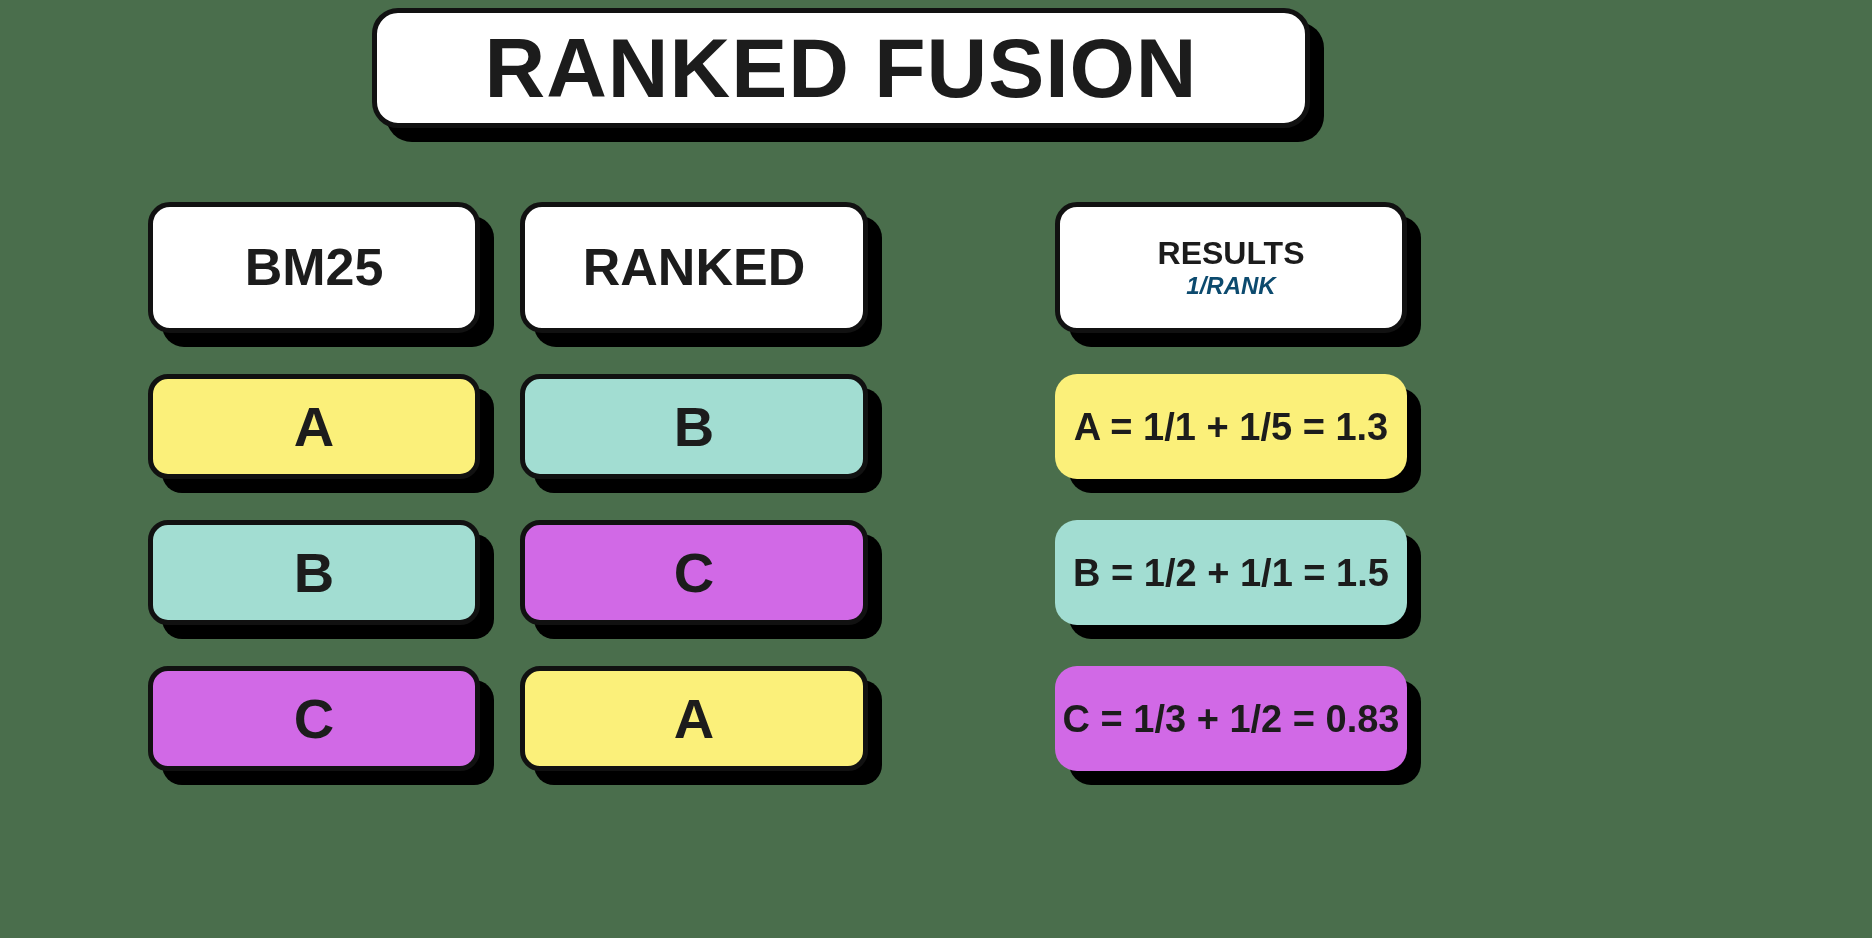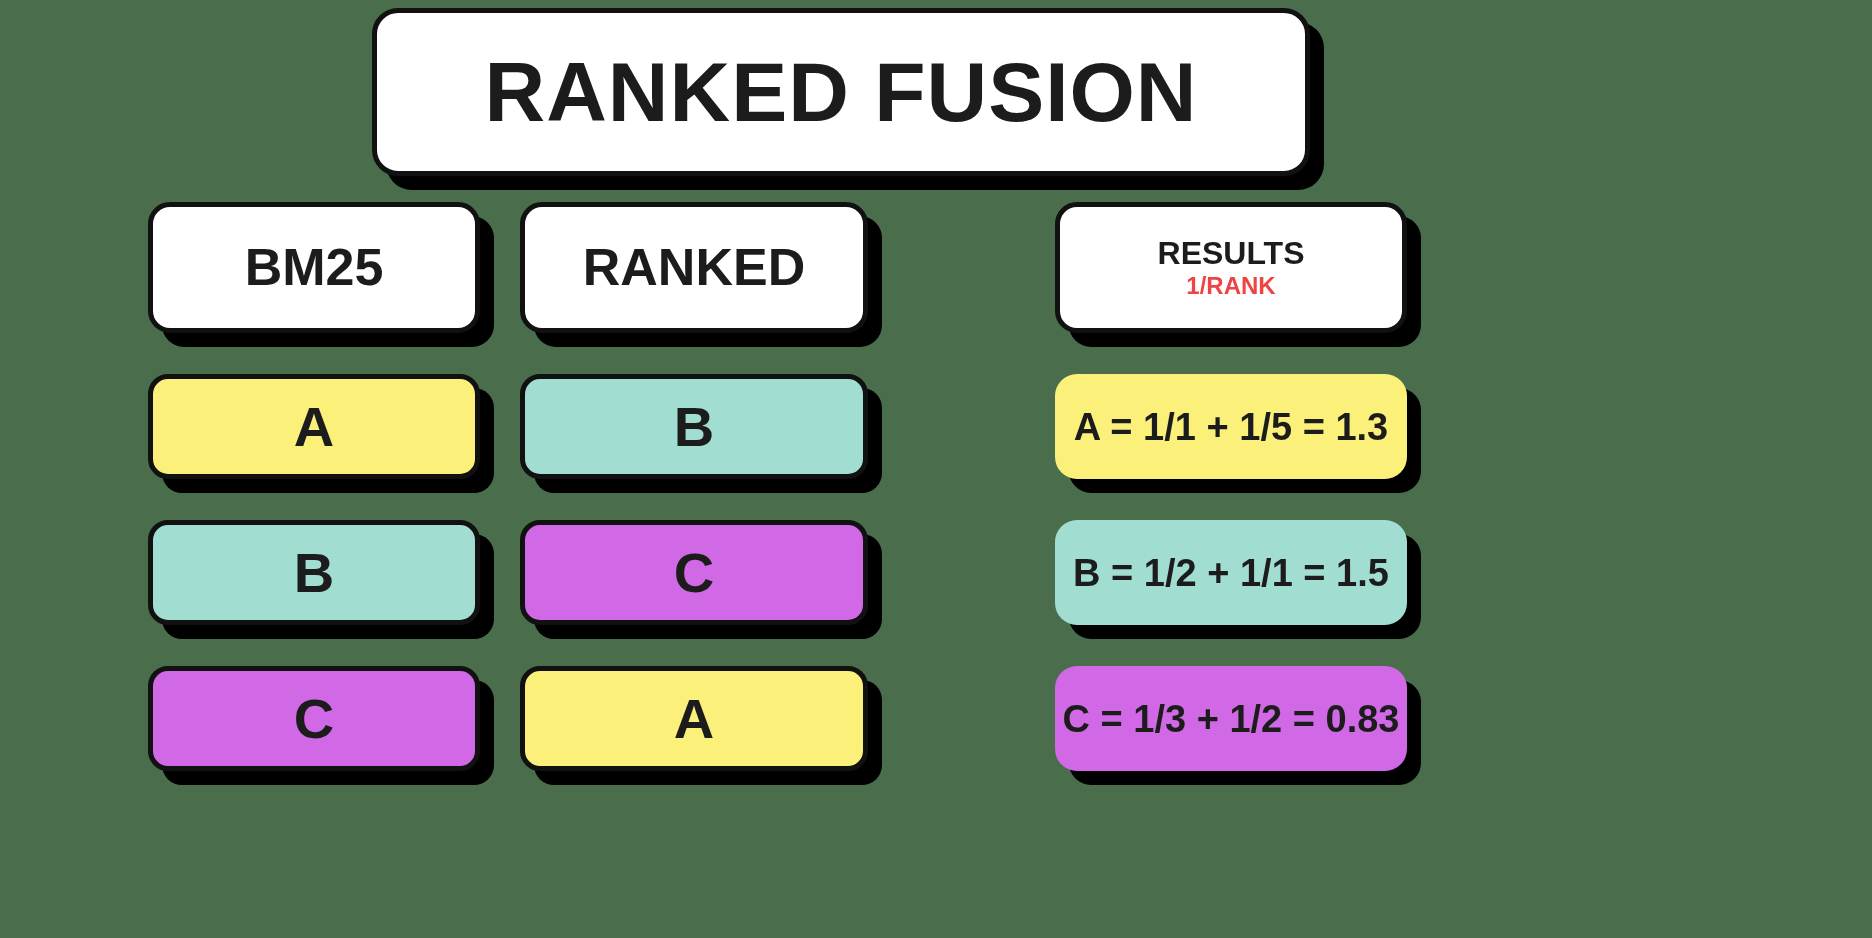--- a/index.html
+++ b/index.html
@@ -20,21 +20,21 @@
     width: 1872px;
     height: 938px;
   }
 
   
   .title-card {
     position: absolute;
     left: 372px;
     top: 8px;
     width: 938px;
-    height: 168px;
+    height: 120px;
     background: #ffffff;
     border: 5px solid #111111;
     border-radius: 26px;
     box-shadow: 14px 14px 0 0 #000000;
     display: flex;
     align-items: center;
     justify-content: center;
     box-sizing: border-box;
   }
   .title-text {
@@ -71,24 +71,25 @@
     font-size: 52px;
     font-weight: 700;
     color: #1c1c1c;
     line-height: 1.05;
     white-space: nowrap;
   }
   .col-head .col-head-main.small { font-size: 32px; }
   .col-head-sub {
     font-size: 24px;
     font-weight: 700;
-    color: #ef4444;
+    color: #0c4a6e;
     line-height: 1.05;
     margin-top: 2px;
     white-space: nowrap;
+    font-style: italic;
   }
 
   
   .cell {
     box-sizing: border-box;
     height: 105px;
     border-radius: 20px;
     display: flex;
     align-items: center;
     justify-content: center;

